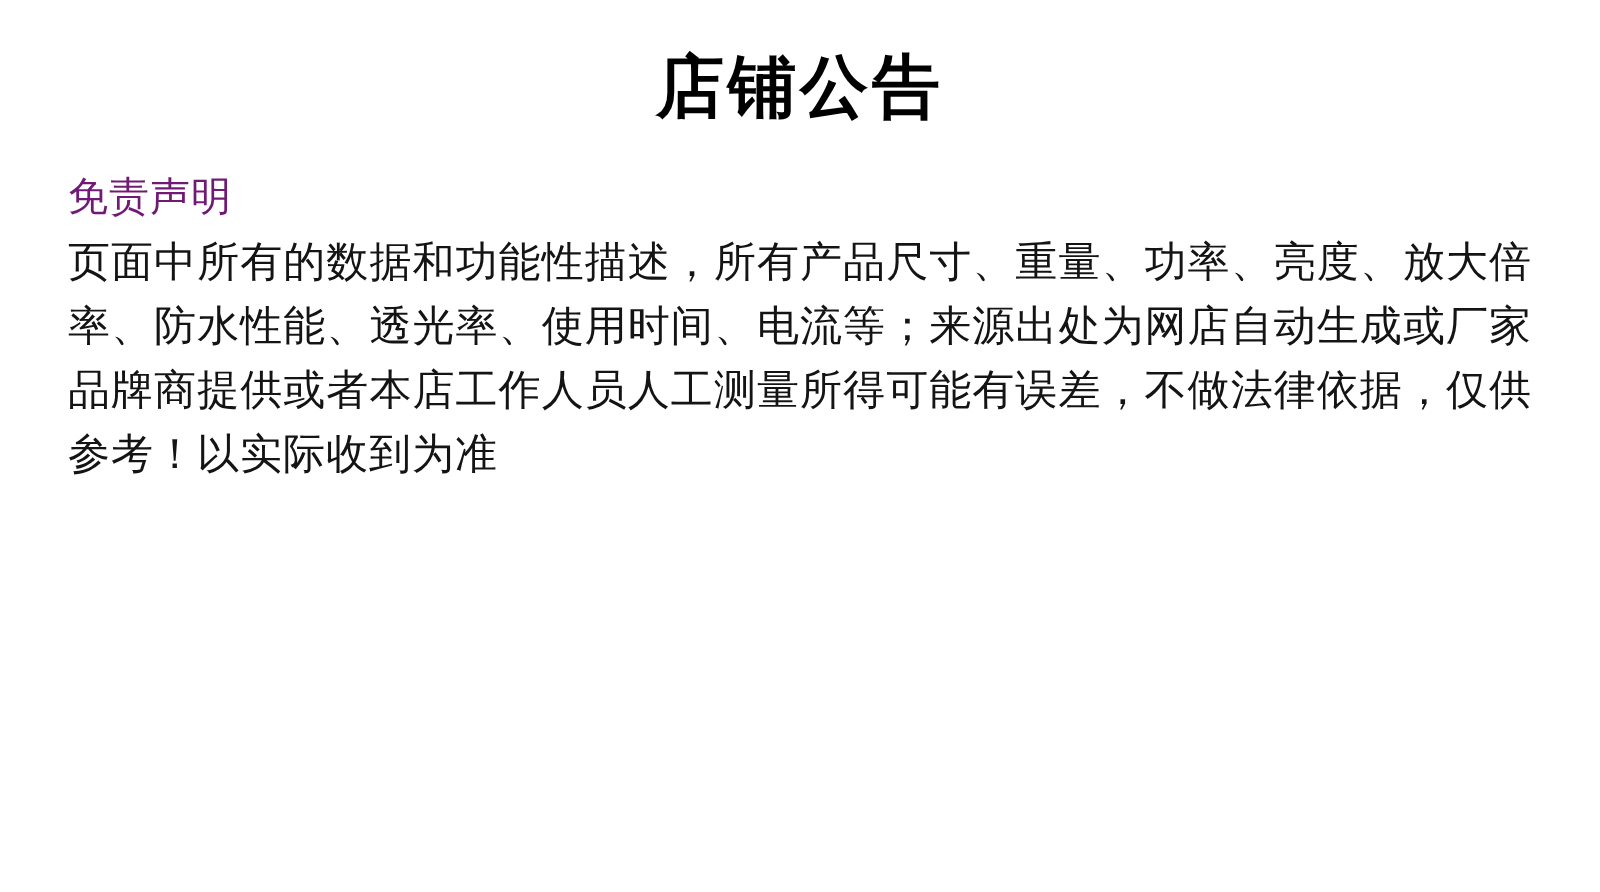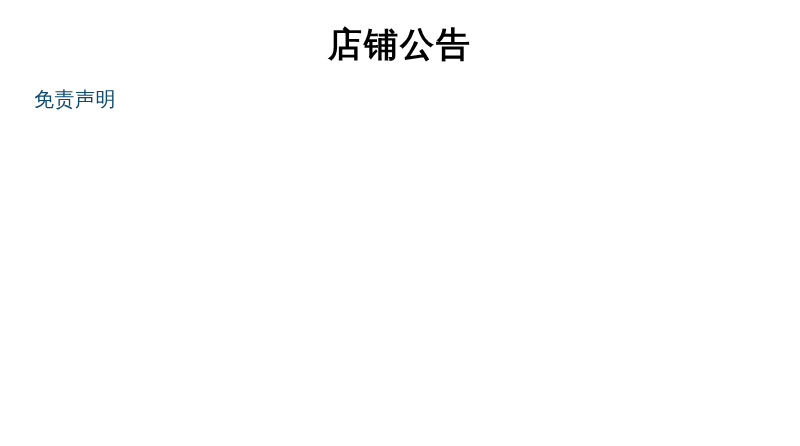--- a/index.html
+++ b/index.html
@@ -37,31 +37,32 @@
     margin: 0;
     text-align: justify;
     text-justify: inter-ideograph;
     color: #141414;
   }
   .section-heading {
     font-size: 20px;
     line-height: 1.5;
     letter-spacing: 0.5px;
     margin: 18px 0 2px 0;
-    color: #0c4a6e;
+    color: #701a75;
   }
   .disclaimer-body {
     font-size: 21px;
     line-height: 1.52;
     letter-spacing: 0.5px;
     margin: 0;
     text-align: justify;
     text-justify: inter-ideograph;
     color: #141414;
   }
 </style>
 </head>
 <body>
 
 <div class="page">
   <h1 class="title">店铺公告</h1>
   <p class="section-heading">免责声明</p>
+  <p class="disclaimer-body">页面中所有的数据和功能性描述，所有产品尺寸、重量、功率、亮度、放大倍率、防水性能、透光率、使用时间、电流等；来源出处为网店自动生成或厂家品牌商提供或者本店工作人员人工测量所得可能有误差，不做法律依据，仅供参考！以实际收到为准</p>
 </div>
 
 </body></html>

